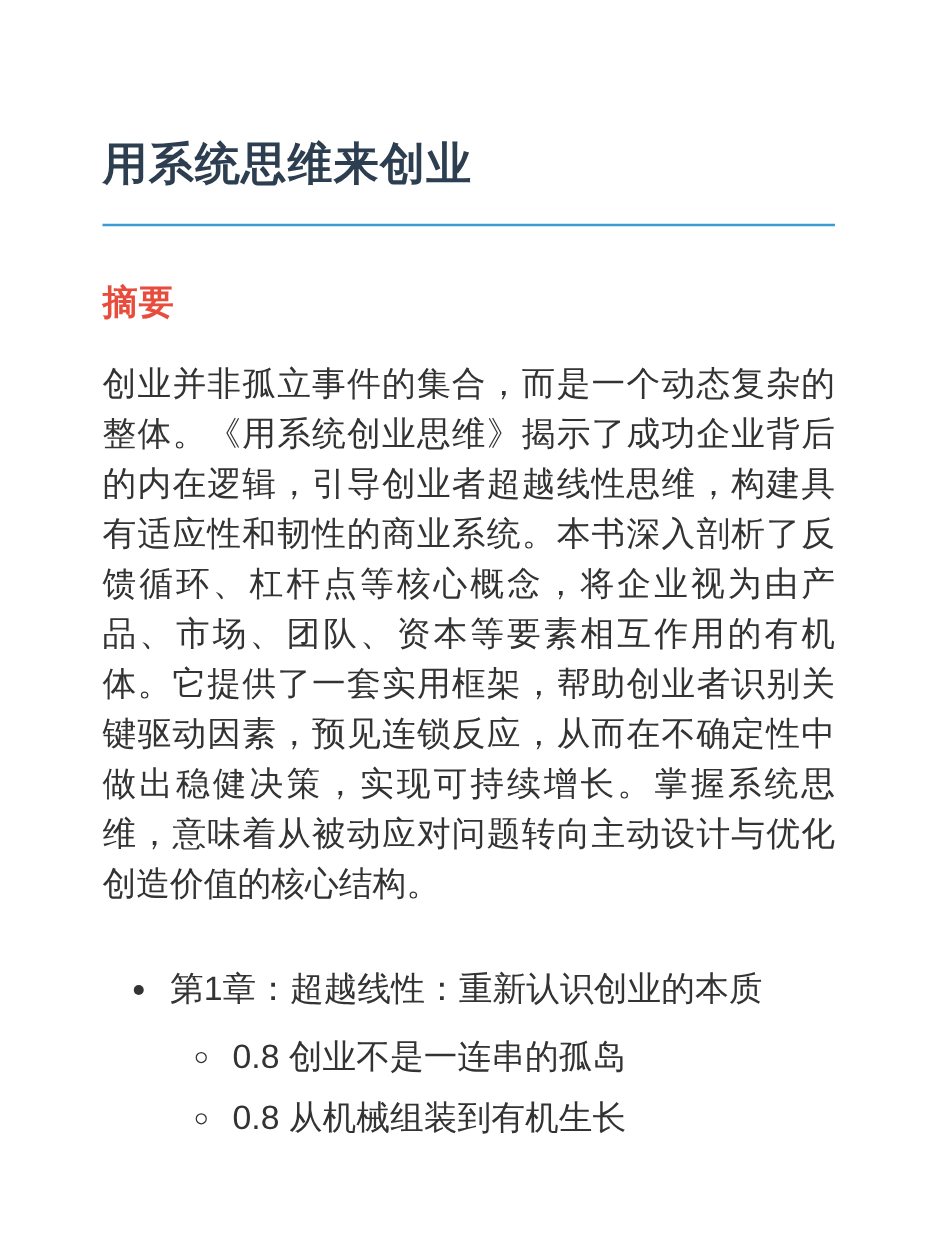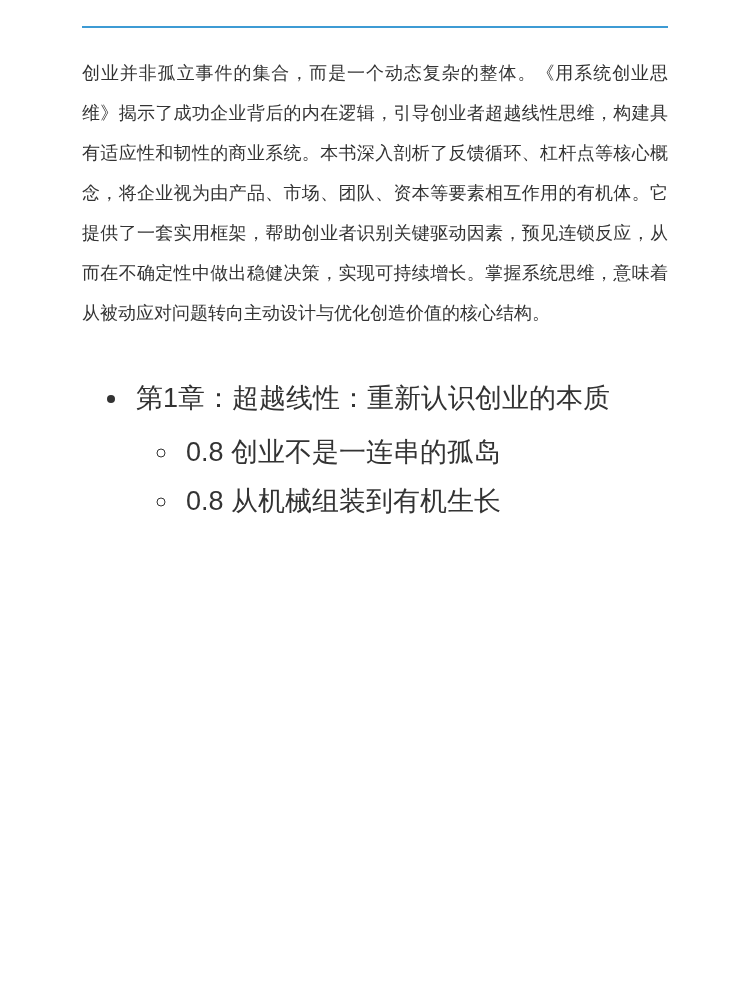--- a/index.html
+++ b/index.html
@@ -33,26 +33,25 @@
   }
   .section-heading {
     font-size: 28px;
     font-weight: 700;
     color: var(--heading-color, #e74c3c);
     letter-spacing: 1px;
   }
   .abstract-heading { margin-top: 42px; }
   .abstract-paragraph {
     margin-top: 26px;
-    font-size: 18px;
+    font-size: 27px;
     line-height: 40px;
     color: var(--body-color, #333333);
     text-align: justify;
     text-justify: inter-ideograph;
-    font-family: Liberation Mono, monospace;
   }
   .toc-heading { margin-top: 40px; }
   .toc-list {
     margin-top: 28px;
     list-style: disc;
     padding-left: 48px;
     color: var(--body-color, #333333);
   }
   .toc-list > li {
     font-size: 27px;
@@ -70,23 +69,25 @@
     line-height: 40px;
     padding-left: 6px;
     margin-bottom: 9px;
   }
 </style>
 </head>
 <body>
 
 <div class="page">
 
+  <h1 class="page-title">用系统思维来创业</h1>
 
   <div class="title-divider"></div>
 
+  <h2 class="section-heading abstract-heading">摘要</h2>
 
   <p class="abstract-paragraph">创业并非孤立事件的集合，而是一个动态复杂的整体。《用系统创业思维》揭示了成功企业背后的内在逻辑，引导创业者超越线性思维，构建具有适应性和韧性的商业系统。本书深入剖析了反馈循环、杠杆点等核心概念，将企业视为由产品、市场、团队、资本等要素相互作用的有机体。它提供了一套实用框架，帮助创业者识别关键驱动因素，预见连锁反应，从而在不确定性中做出稳健决策，实现可持续增长。掌握系统思维，意味着从被动应对问题转向主动设计与优化创造价值的核心结构。</p>
 
 
   <ul class="toc-list">
     <li>
       <span>第1章：超越线性：重新认识创业的本质</span>
       <ul class="toc-sublist">
         <li>
           <span>0.8 创业不是一连串的孤岛</span>

